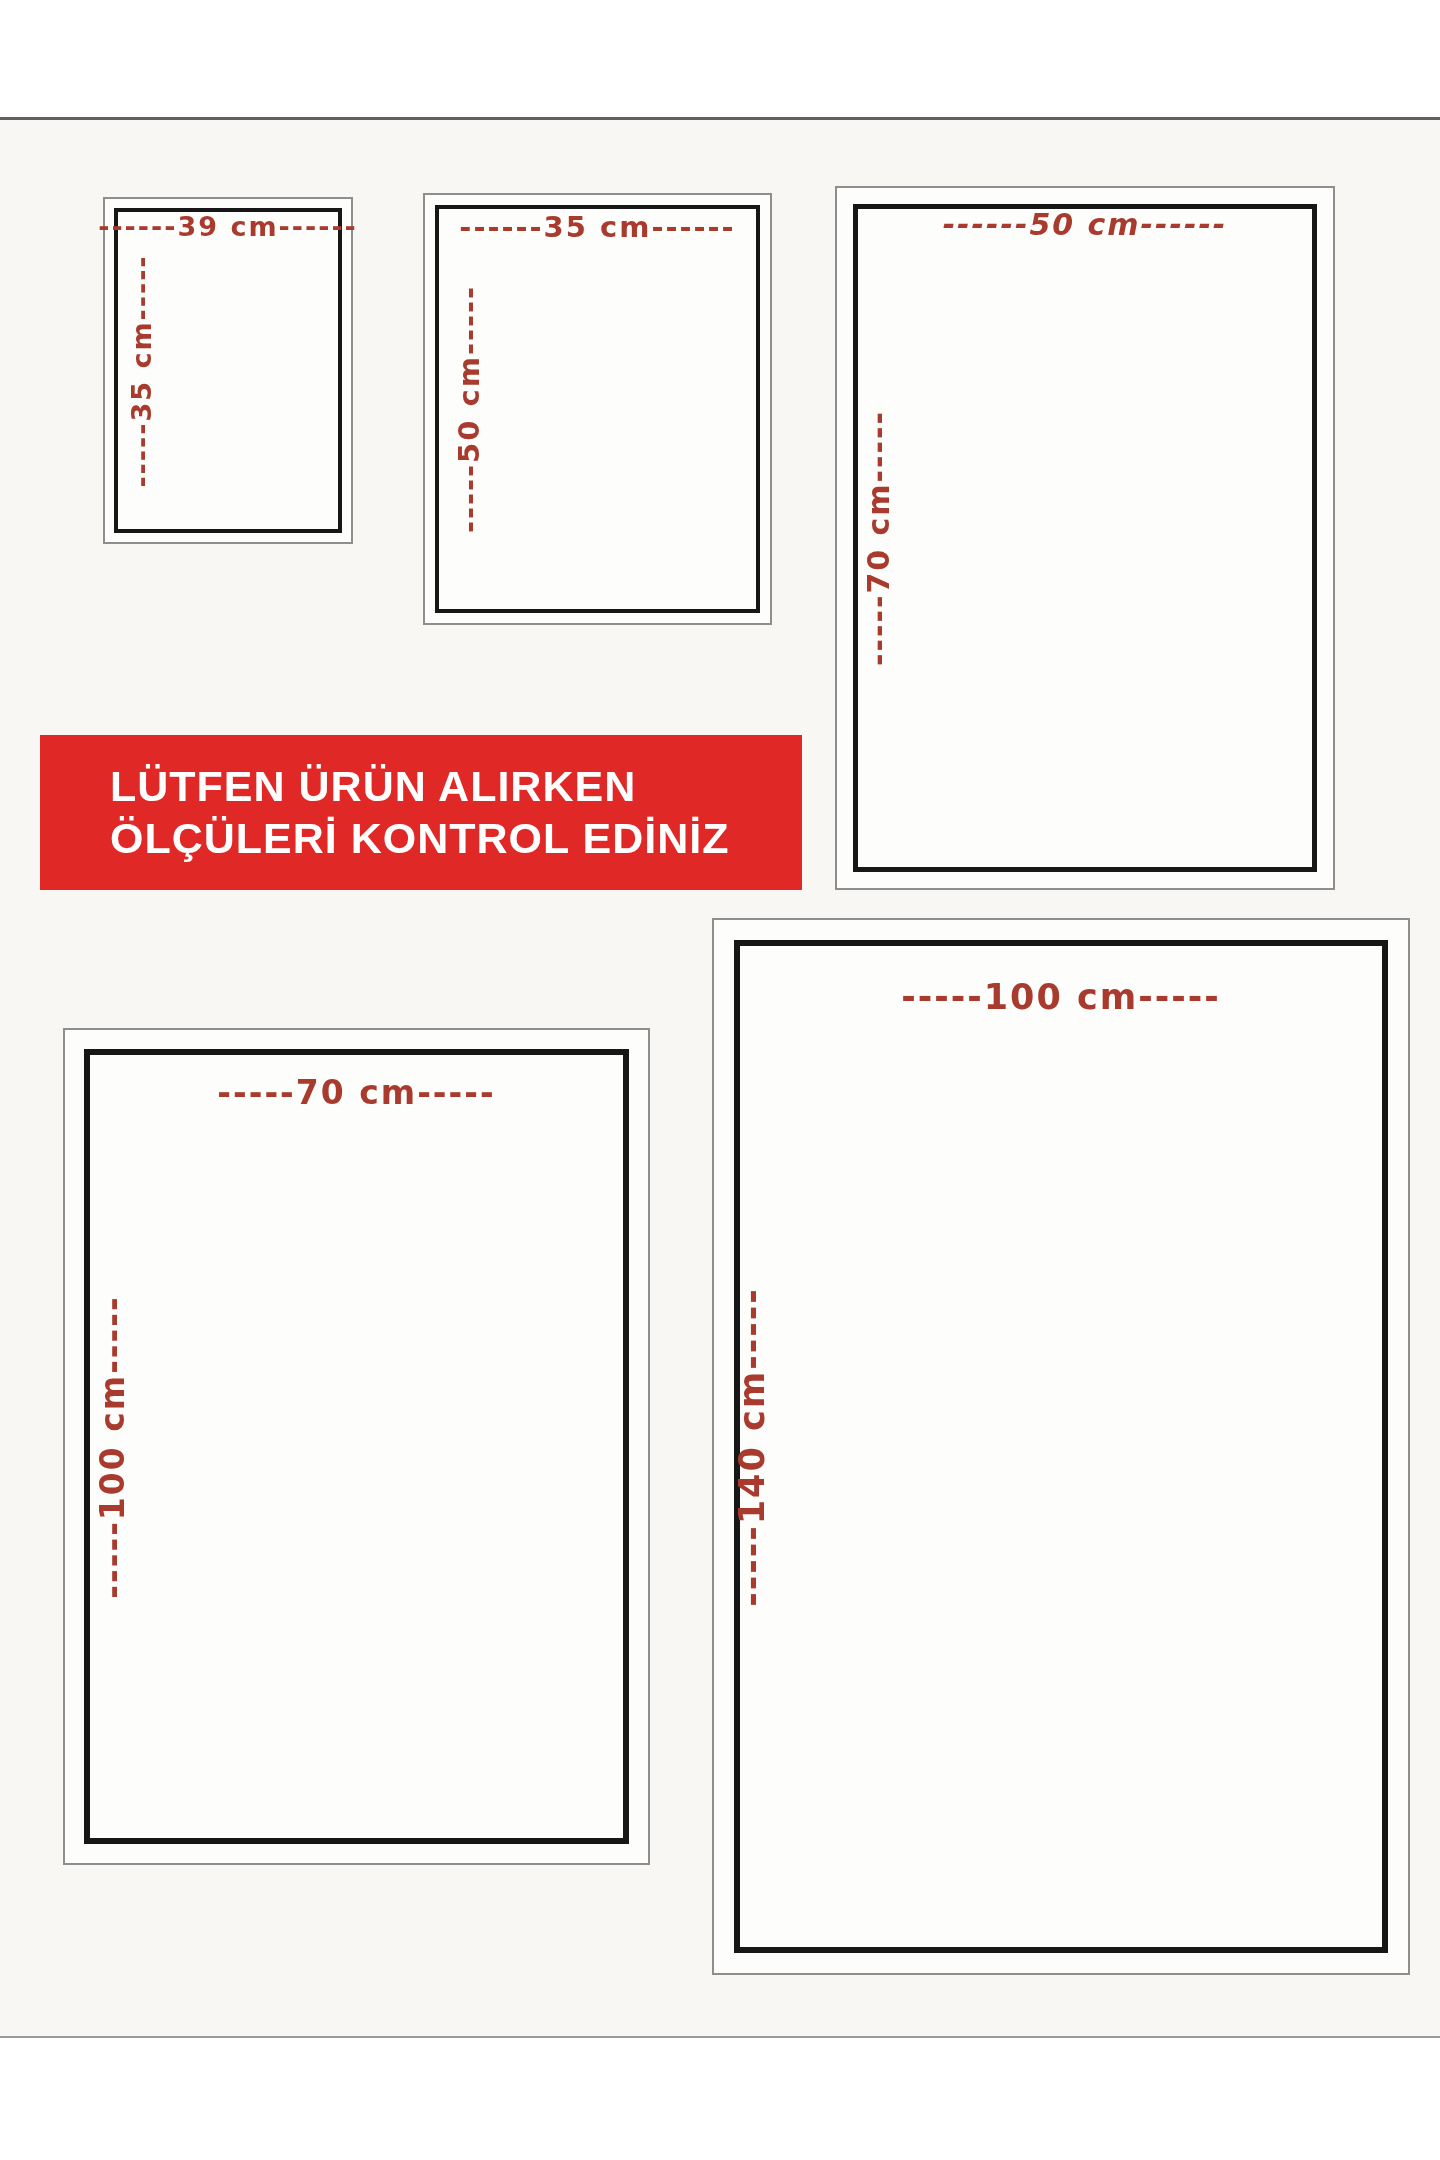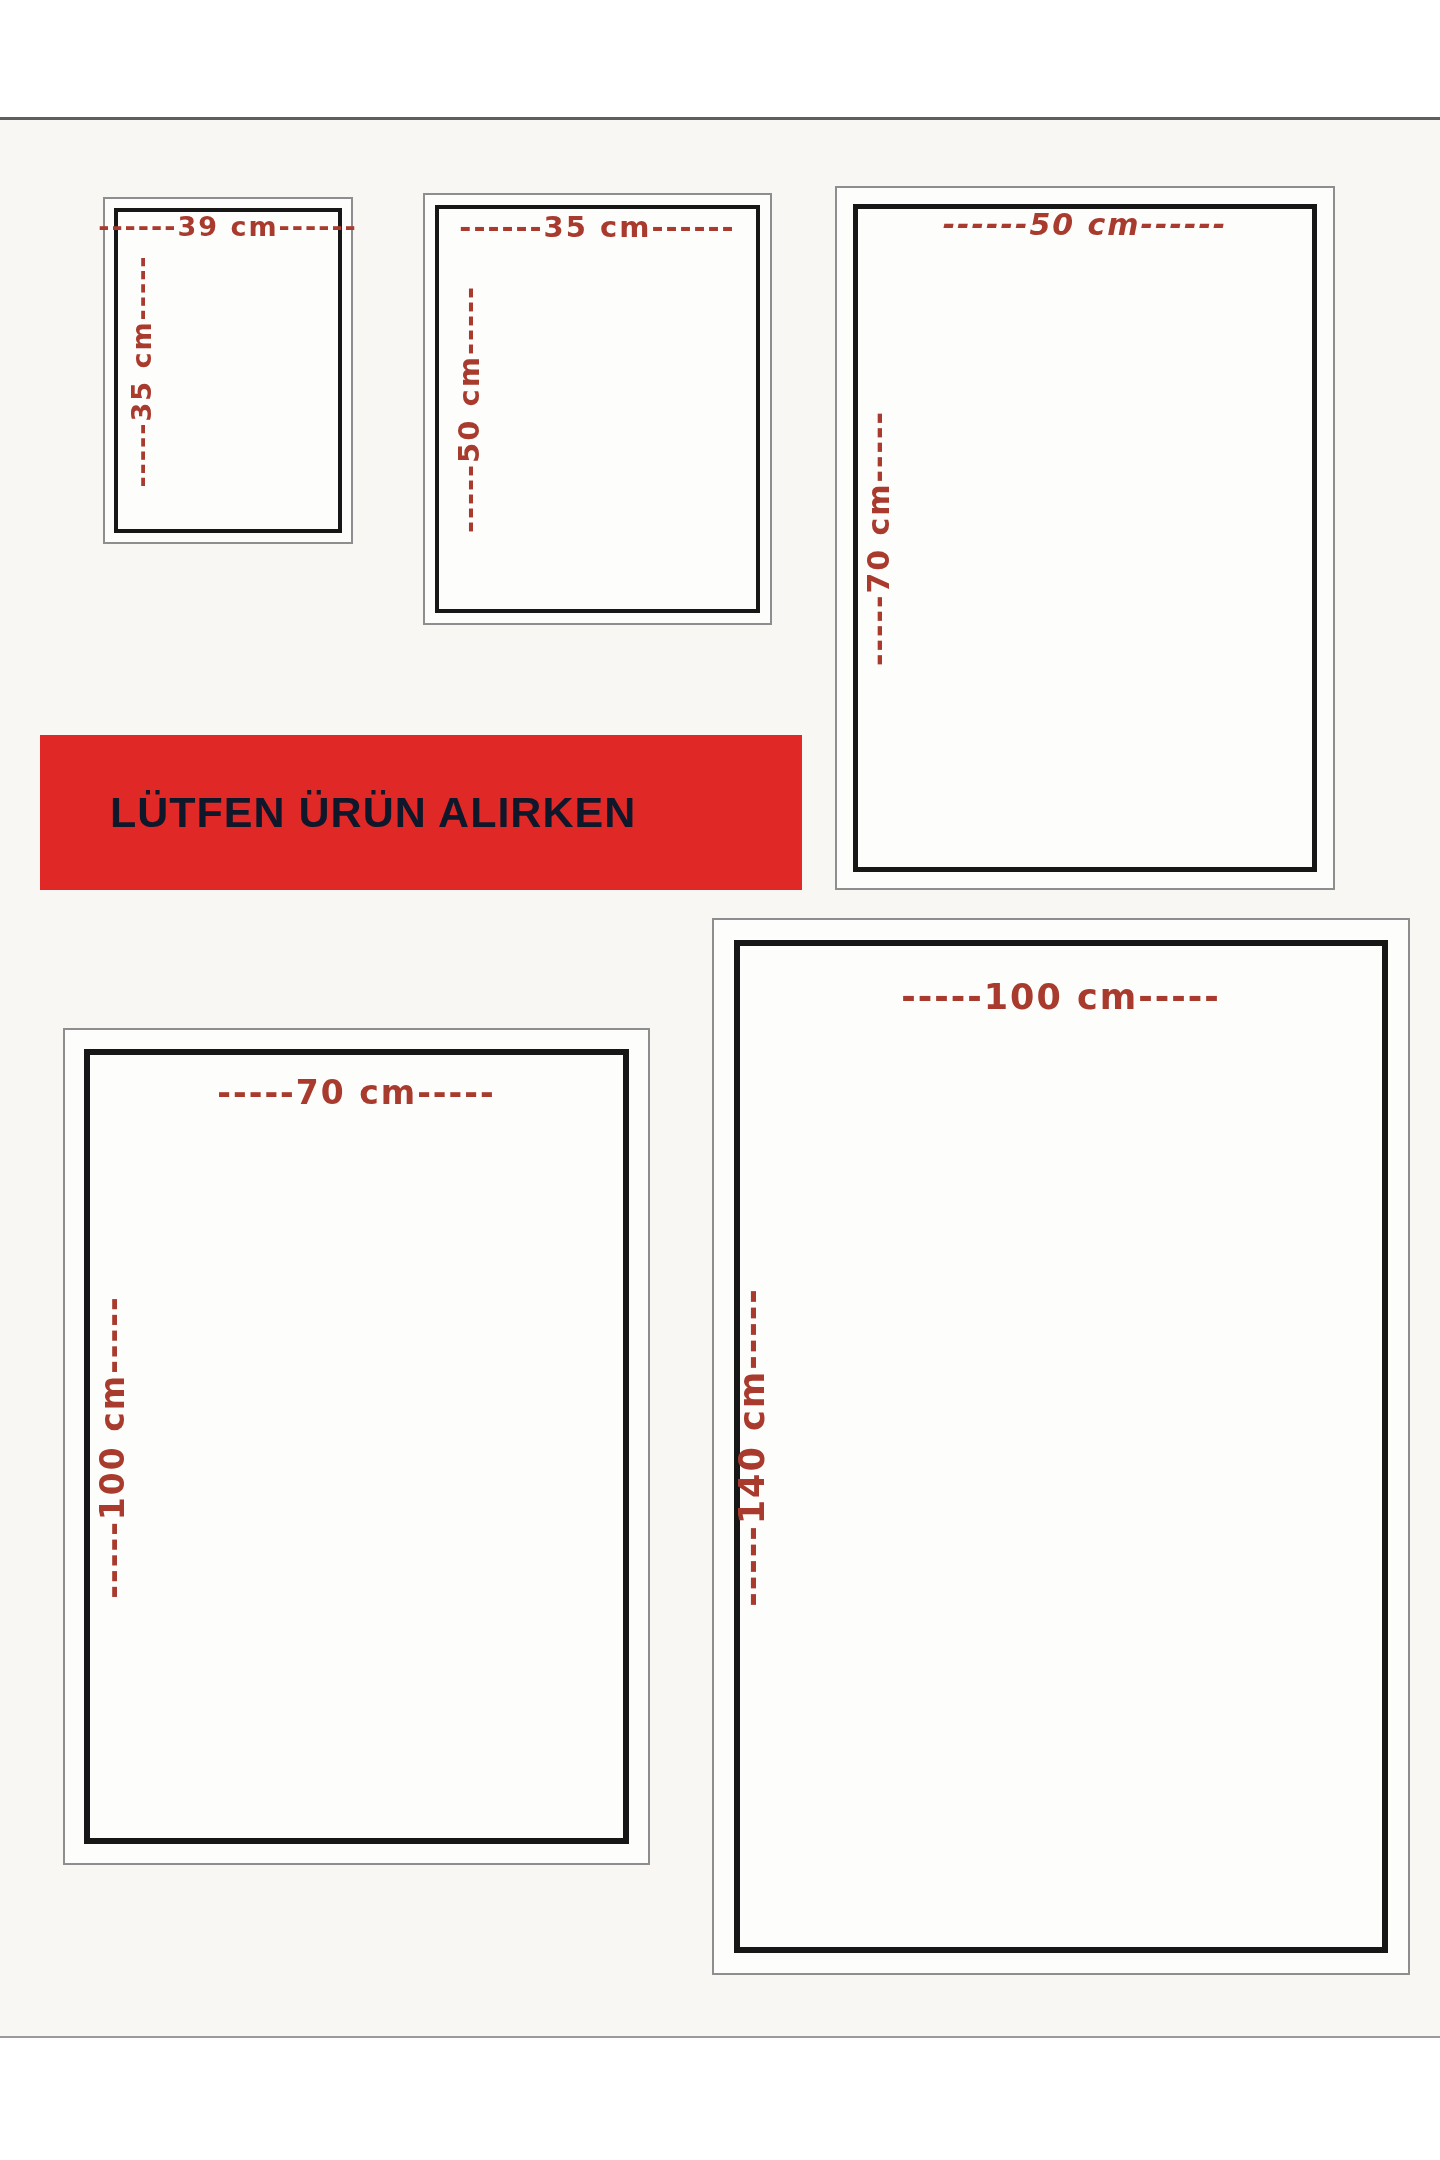--- a/index.html
+++ b/index.html
@@ -97,21 +97,21 @@
   .r5 .dim { font-size: 35px; }
   .r5 .dim-top { top: 60px; }
   .r5 .dim-side { left: 38px; }
 
   
   .banner {
     position: absolute;
     left: 40px; top: 735px;
     width: 762px; height: 155px;
     background: var(--banner-red);
-    color: #0f172a;
+    color: #ffffff;
     font-family: "Liberation Sans", sans-serif;
     font-weight: bold;
     font-size: 43px;
     letter-spacing: 1px;
     display: flex;
     flex-direction: column;
     justify-content: center;
     padding-left: 70px;
     box-sizing: border-box;
     gap: 9px;
@@ -150,15 +150,16 @@
   </div>
 
   <div class="rect r5">
     <div class="frame-inner"></div>
     <span class="dim dim-top">-----100 cm-----</span>
     <span class="dim dim-side">-----140 cm-----</span>
   </div>
 
   <div class="banner">
     <div class="banner-line">LÜTFEN ÜRÜN ALIRKEN</div>
+    <div class="banner-line">ÖLÇÜLERİ KONTROL EDİNİZ</div>
   </div>
 
 </div>
 
 </body></html>

